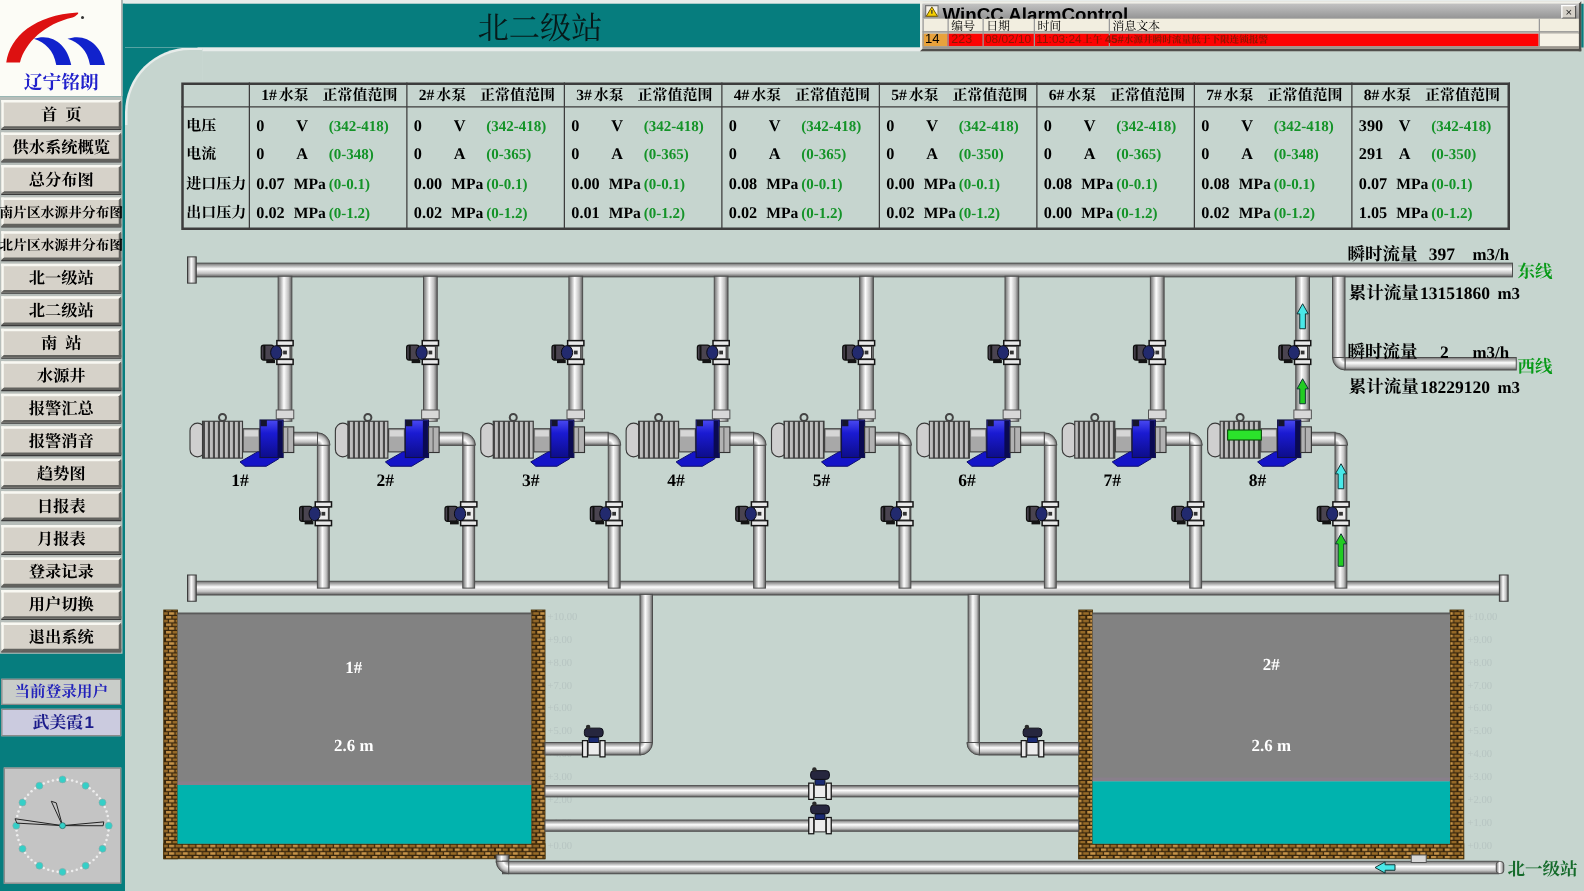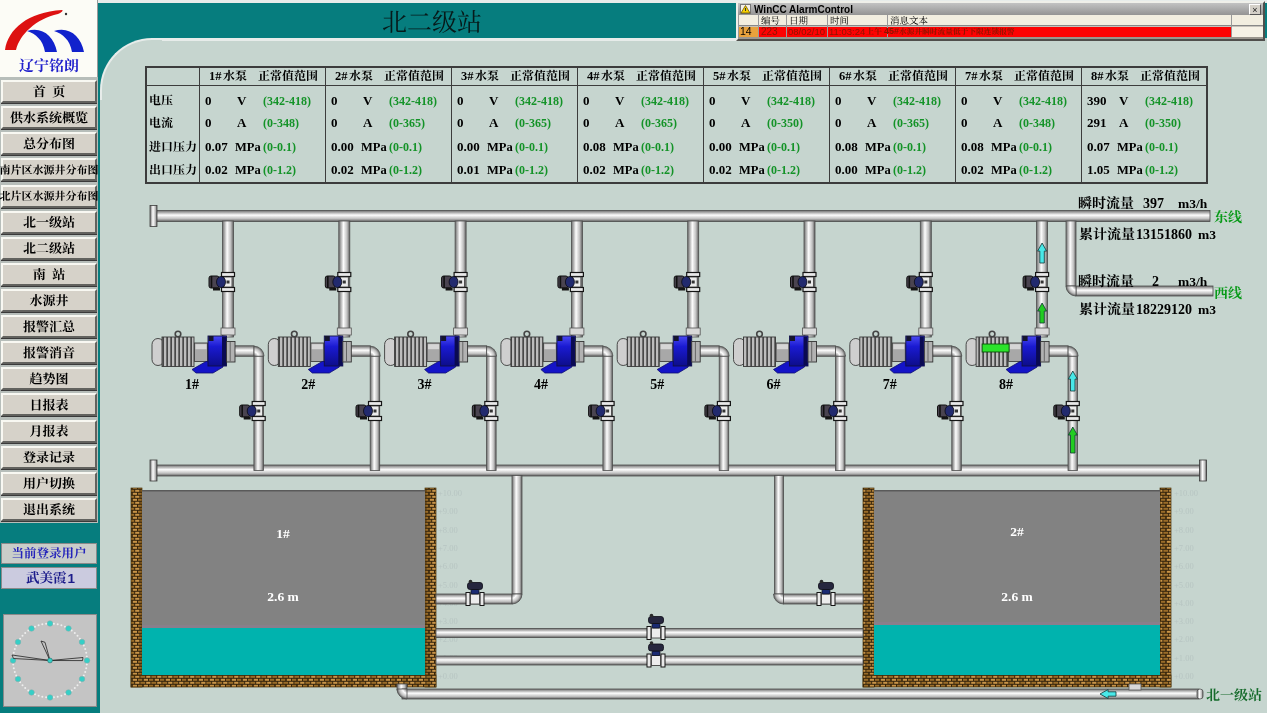--- a/index.html
+++ b/index.html
@@ -40,21 +40,21 @@
 <div class="abs" style="left:451px;top:66px;width:1px;height:118px;background:#3c3c3c"></div>
 <div class="abs" style="left:577px;top:66px;width:1px;height:118px;background:#3c3c3c"></div>
 <div class="abs" style="left:703px;top:66px;width:1px;height:118px;background:#3c3c3c"></div>
 <div class="abs" style="left:829px;top:66px;width:1px;height:118px;background:#3c3c3c"></div>
 <div class="abs" style="left:955px;top:66px;width:1px;height:118px;background:#3c3c3c"></div>
 <div class="abs" style="left:1081px;top:66px;width:1px;height:118px;background:#3c3c3c"></div>
 <div class="abs" style="left:1207px;top:66px;width:1px;height:118px;background:#3c3c3c"></div>
 <div class="abs" style="left:736px;top:1px;width:529px;height:40px;background:#c6c2ba;border-top:2px solid #efefe9;border-left:2px solid #efefe9;border-right:2px solid #504f4c;border-bottom:2px solid #504f4c;"></div>
 <div class="abs" style="left:738px;top:3px;width:525px;height:12px;background:linear-gradient(#c2c2c2,#949494);"></div>
 <div class="abs" style="left:740px;top:4px;width:11px;height:10px;background:#f4f0e8;border:1px solid #777"></div>
-<div class="abs" style="left:754px;top:4px;font-size:10px;font-weight:bold;color:#000;font-family:'Liberation Sans',sans-serif;">WinCC AlarmControl</div>
+<div class="abs" style="left:754px;top:4px;font-size:15px;font-weight:bold;color:#000;font-family:'Liberation Sans',sans-serif;">WinCC AlarmControl</div>
 <div class="abs" style="left:1249px;top:4px;width:12px;height:11px;background:#d4d0c8;border-top:1px solid #fff;border-left:1px solid #fff;border-right:1px solid #555;border-bottom:1px solid #555;font-size:9px;line-height:10px;text-align:center;color:#222;">×</div>
 <div class="abs" style="left:738px;top:15px;width:525px;height:11px;background:#f2eee0;border-bottom:1px solid #888"></div>
 <div class="abs" style="left:738px;top:27px;width:20px;height:10px;background:#e8a23c"></div>
 <div class="abs" style="left:758px;top:27px;width:473px;height:10px;background:#fd0202"></div>
 <div class="abs" style="left:1231px;top:27px;width:32px;height:10px;background:#f6f2e6"></div>
 <div class="abs" style="left:738px;top:15px;width:1px;height:22px;background:#999"></div>
 <div class="abs" style="left:758px;top:15px;width:1px;height:22px;background:#999"></div>
 <div class="abs" style="left:786px;top:15px;width:1px;height:22px;background:#999"></div>
 <div class="abs" style="left:827px;top:15px;width:1px;height:22px;background:#999"></div>
 <div class="abs" style="left:887px;top:15px;width:1px;height:22px;background:#999"></div>

